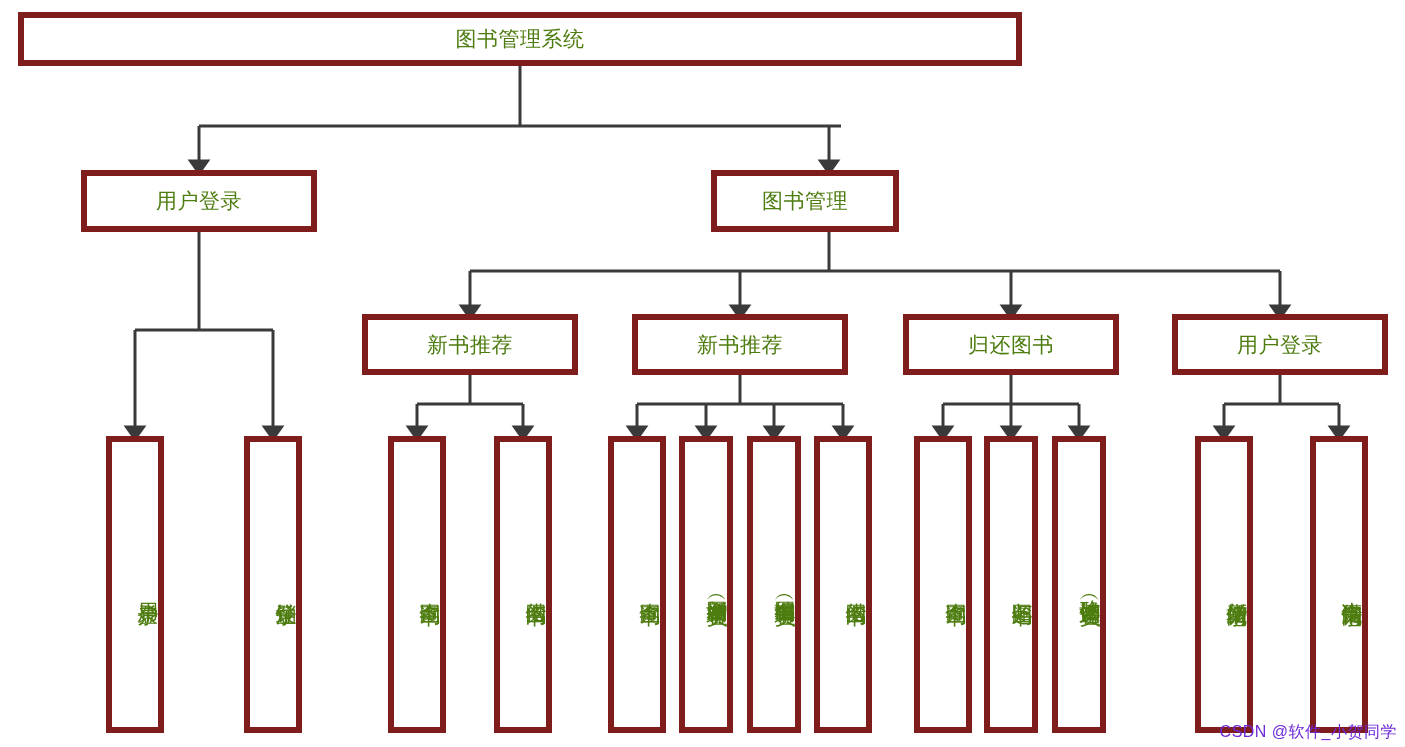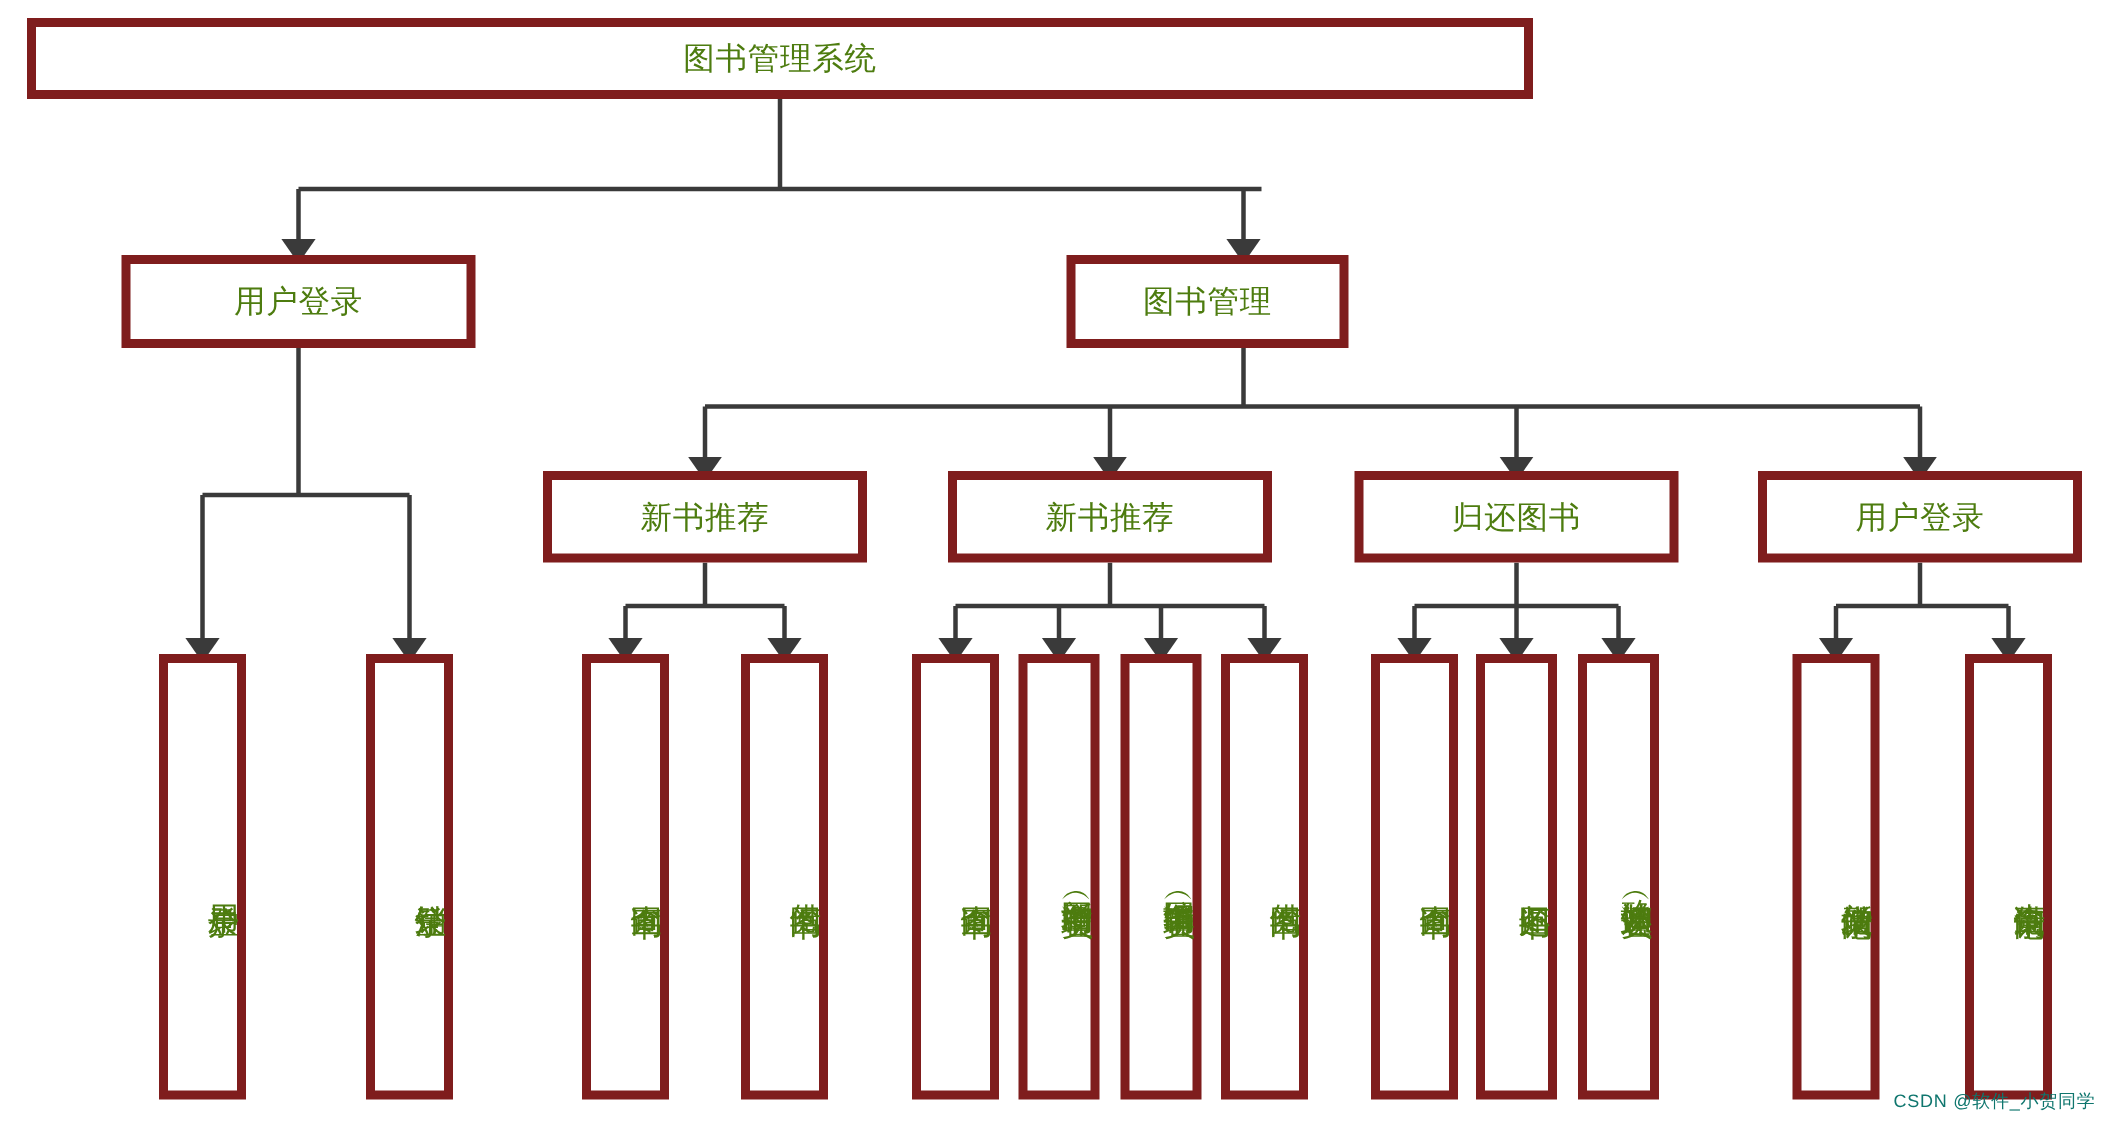--- a/index.html
+++ b/index.html
@@ -48,22 +48,22 @@
     letter-spacing: 1px;
     align-items: flex-start;
     justify-content: center;
     padding-top: 6px;
     text-align: left;
   }
   #watermark {
     position: absolute;
     right: 8px;
     bottom: 4px;
-    font-size: 12px;
-    color: #0f766e;
+    font-size: 16px;
+    color: #6d28d9;
     white-space: nowrap;
     letter-spacing: 0.5px;
   }
 </style>
 </head>
 <body>
 
 <div id="diagram-root">
 
   <svg id="edge-layer" viewBox="0 0 1405 747" xmlns="http://www.w3.org/2000/svg">

